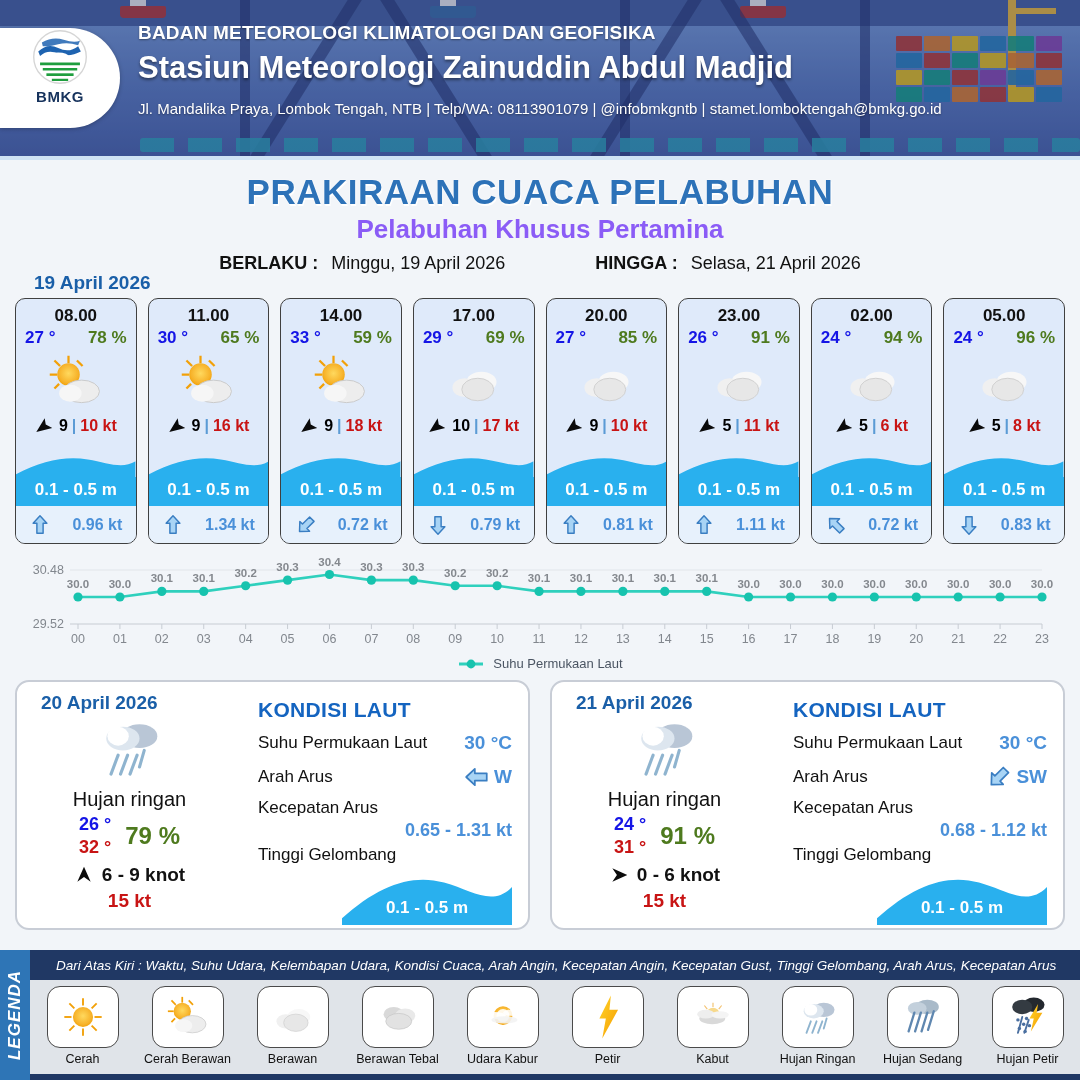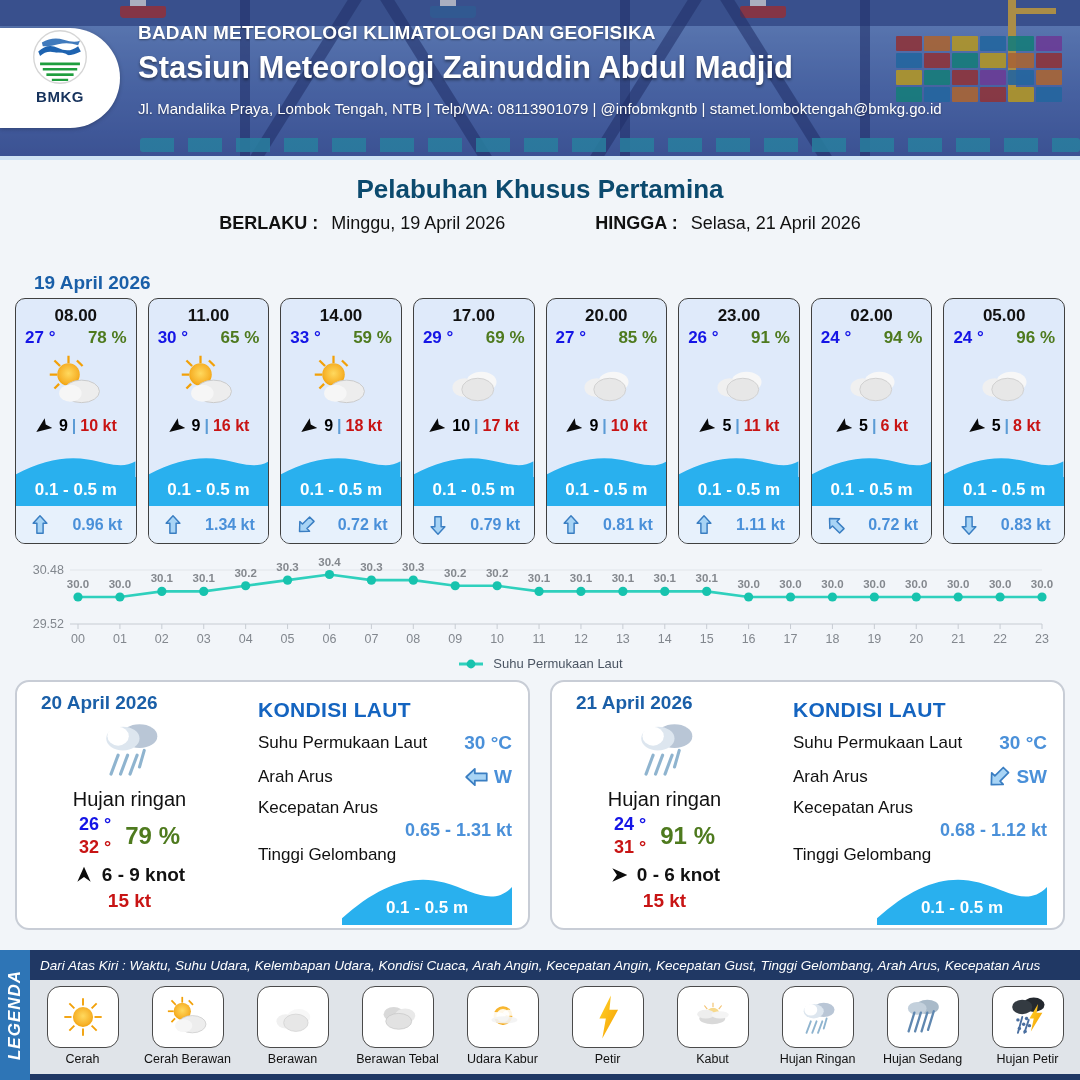--- a/index.html
+++ b/index.html
@@ -26,21 +26,21 @@
   .logo-pill { position:absolute; left:0; top:28px; width:120px; height:100px; background:#fff; border-radius:0 50px 50px 0; display:flex; flex-direction:column; align-items:center; justify-content:flex-start; z-index:3; box-shadow:0 1px 4px rgba(0,0,0,.25); }
   .logo-pill .bmkg-label { font-size:15px; font-weight:bold; color:#16325c; letter-spacing:.5px; margin-top:2px; }
   .hdr-text { position:absolute; left:138px; top:22px; right:10px; z-index:2; color:#fff; }
   .hdr-agency { font-size:19px; font-weight:bold; letter-spacing:.2px; text-shadow:0 1px 2px rgba(0,0,0,.4); }
   .hdr-station { font-size:31px; font-weight:bold; margin-top:6px; text-shadow:0 2px 3px rgba(0,0,0,.45); }
   .hdr-contact { font-size:15px; margin-top:14px; text-shadow:0 1px 2px rgba(0,0,0,.4); }
 
   
   .title-block { text-align:center; padding-top:12px; height:112px; }
   .main-title { font-size:35px; font-weight:800; color:#2d72b8; letter-spacing:.5px; text-shadow:1px 2px 0 #fff,0 0 2px #fff; }
-  .sub-title { font-size:26px; font-weight:bold; color:#0c4a6e; margin-top:2px; }
+  .sub-title { font-size:26px; font-weight:bold; color:#8b5cf6; margin-top:2px; }
   .validity { margin-top:8px; font-size:18px; color:#111; display:flex; justify-content:center; gap:90px; }
   .validity b { font-weight:bold; }
   .validity span.val { font-weight:normal; margin-left:8px; }
 
   
   .date-label { color:#1a5fa8; font-weight:bold; font-size:19px; padding:0 0 4px 34px; }
   .cards-row { display:flex; gap:11px; padding:0 15px; height:246px; }
   .fcard { flex:1; background:#dfeafa; border:1px solid #404040; border-radius:10px; overflow:hidden; display:flex; flex-direction:column; align-items:center; }
   .fc-time { font-size:17px; font-weight:bold; color:#111; margin-top:7px; }
   .fc-temps { width:100%; display:flex; justify-content:space-between; padding:2px 9px 0 9px; font-size:17px; font-weight:bold; }
@@ -83,21 +83,21 @@
   .sea-dir svg { width:26px; height:26px; }
   .sea-speed { text-align:right; color:#4a90d9; font-weight:bold; font-size:18px; margin-top:2px; }
   .sea-wave { margin-left:auto; width:170px; height:58px; position:relative; margin-top:2px; }
   .sea-wave svg { position:absolute; inset:0; width:100%; height:100%; }
   .sea-wave .wv-txt { position:absolute; left:0; right:0; bottom:7px; text-align:center; color:#fff; font-size:17px; font-weight:bold; }
 
   
   .legend { margin-top:auto; position:relative; height:130px; background:#e0e4e9; }
   .legend-side { position:absolute; left:0; top:0; bottom:0; width:30px; background:#2e75b6; z-index:2; display:flex; align-items:center; justify-content:center; }
   .legend-side span { transform:rotate(-90deg); color:#fff; font-weight:bold; font-style:italic; font-size:17px; letter-spacing:1px; white-space:nowrap; }
-  .legend-desc { position:absolute; left:30px; right:0; top:0; height:30px; background:#203864; color:#fff; font-style:italic; font-size:13.5px; display:flex; align-items:center; padding-left:10px; }
+  .legend-desc { position:absolute; left:30px; right:0; top:0; height:30px; background:#203864; color:#fff; font-style:italic; font-size:13.5px; display:flex; align-items:center; padding-left:26px; }
   .legend-items { position:absolute; left:30px; right:0; top:30px; bottom:6px; display:flex; justify-content:space-around; align-items:flex-start; padding-top:6px; }
   .legend-item { display:flex; flex-direction:column; align-items:center; width:88px; }
   .legend-box { width:72px; height:62px; background:#fff; border:1.5px solid #4a4a4a; border-radius:13px; display:flex; align-items:center; justify-content:center; }
   .legend-box svg { width:52px; height:46px; }
   .legend-item .lbl { font-size:12.5px; color:#111; margin-top:4px; white-space:nowrap; }
   .legend-strip { position:absolute; left:30px; right:0; bottom:0; height:6px; background:#203864; }
 
   .rot { display:inline-flex; }
 </style>
 </head>
@@ -311,20 +311,21 @@
     <div class="bmkg-label">BMKG</div>
   </div>
   <div class="hdr-text">
     <div class="hdr-agency">BADAN METEOROLOGI KLIMATOLOGI DAN GEOFISIKA</div>
     <div class="hdr-station">Stasiun Meteorologi Zainuddin Abdul Madjid</div>
     <div class="hdr-contact">Jl. Mandalika Praya, Lombok Tengah, NTB | Telp/WA: 08113901079 | @infobmkgntb | stamet.lomboktengah@bmkg.go.id</div>
   </div>
 </div>
 
 <div class="title-block">
+  <div class="main-title">PRAKIRAAN CUACA PELABUHAN</div>
   <div class="sub-title">Pelabuhan Khusus Pertamina</div>
   <div class="validity">
     <div>
       <b>BERLAKU :</b>
       <span class="val">Minggu, 19 April 2026</span>
     </div>
     <div>
       <b>HINGGA :</b>
       <span class="val">Selasa, 21 April 2026</span>
     </div>

